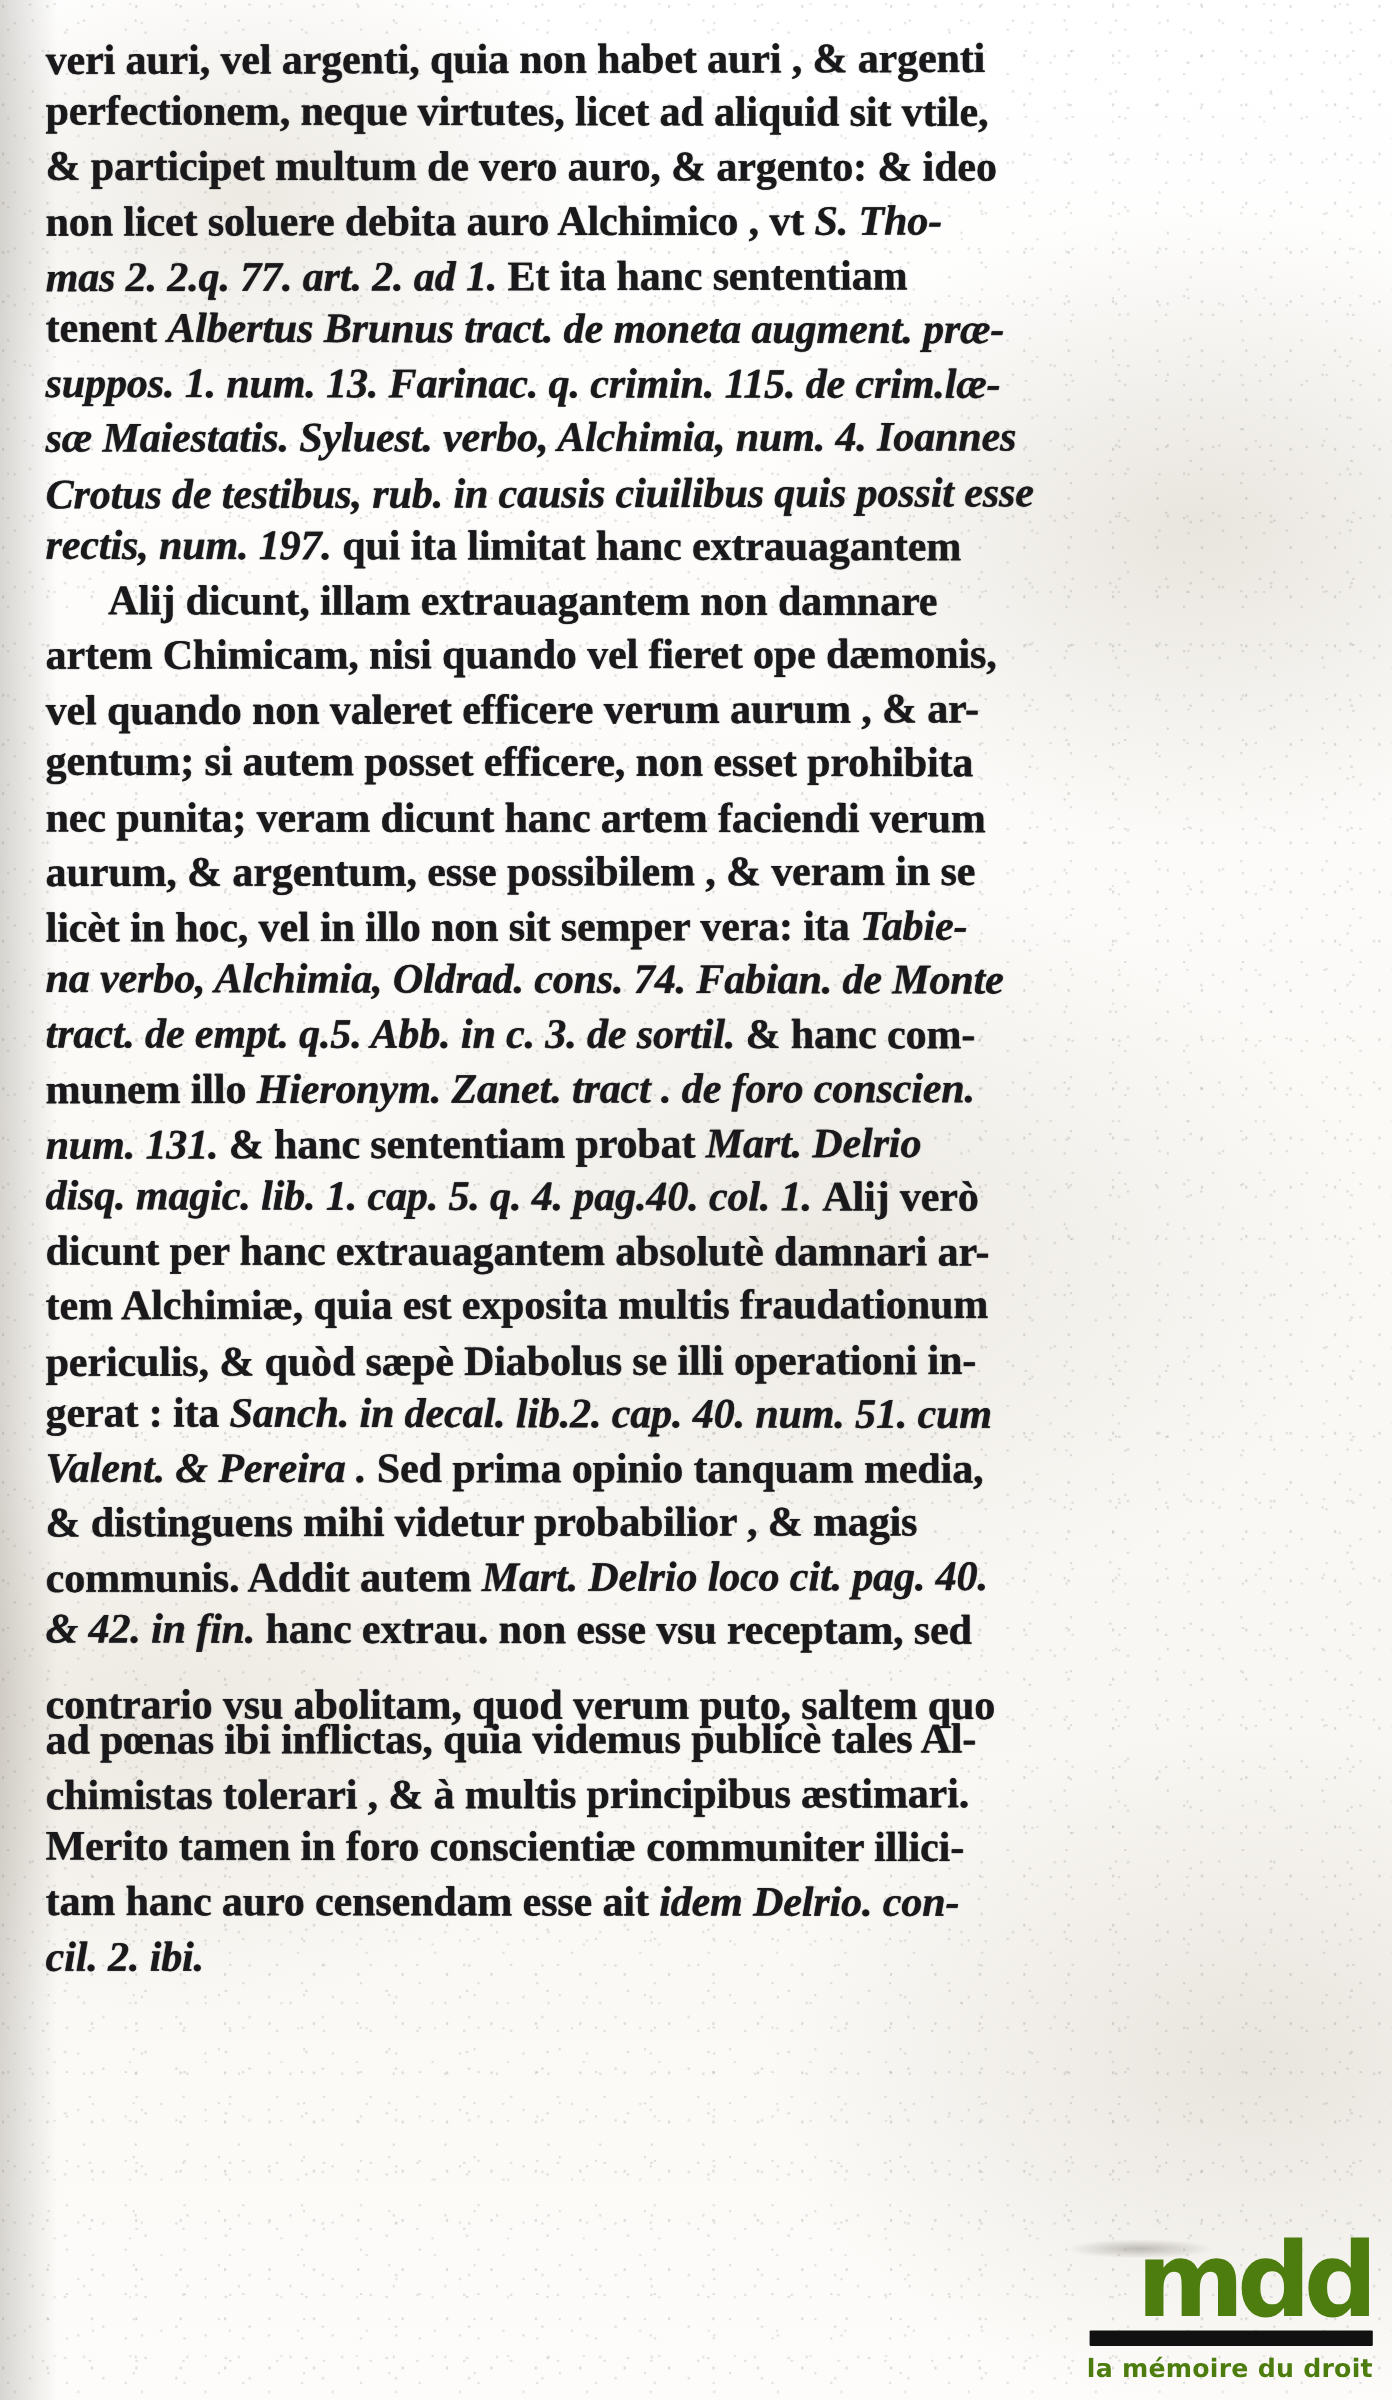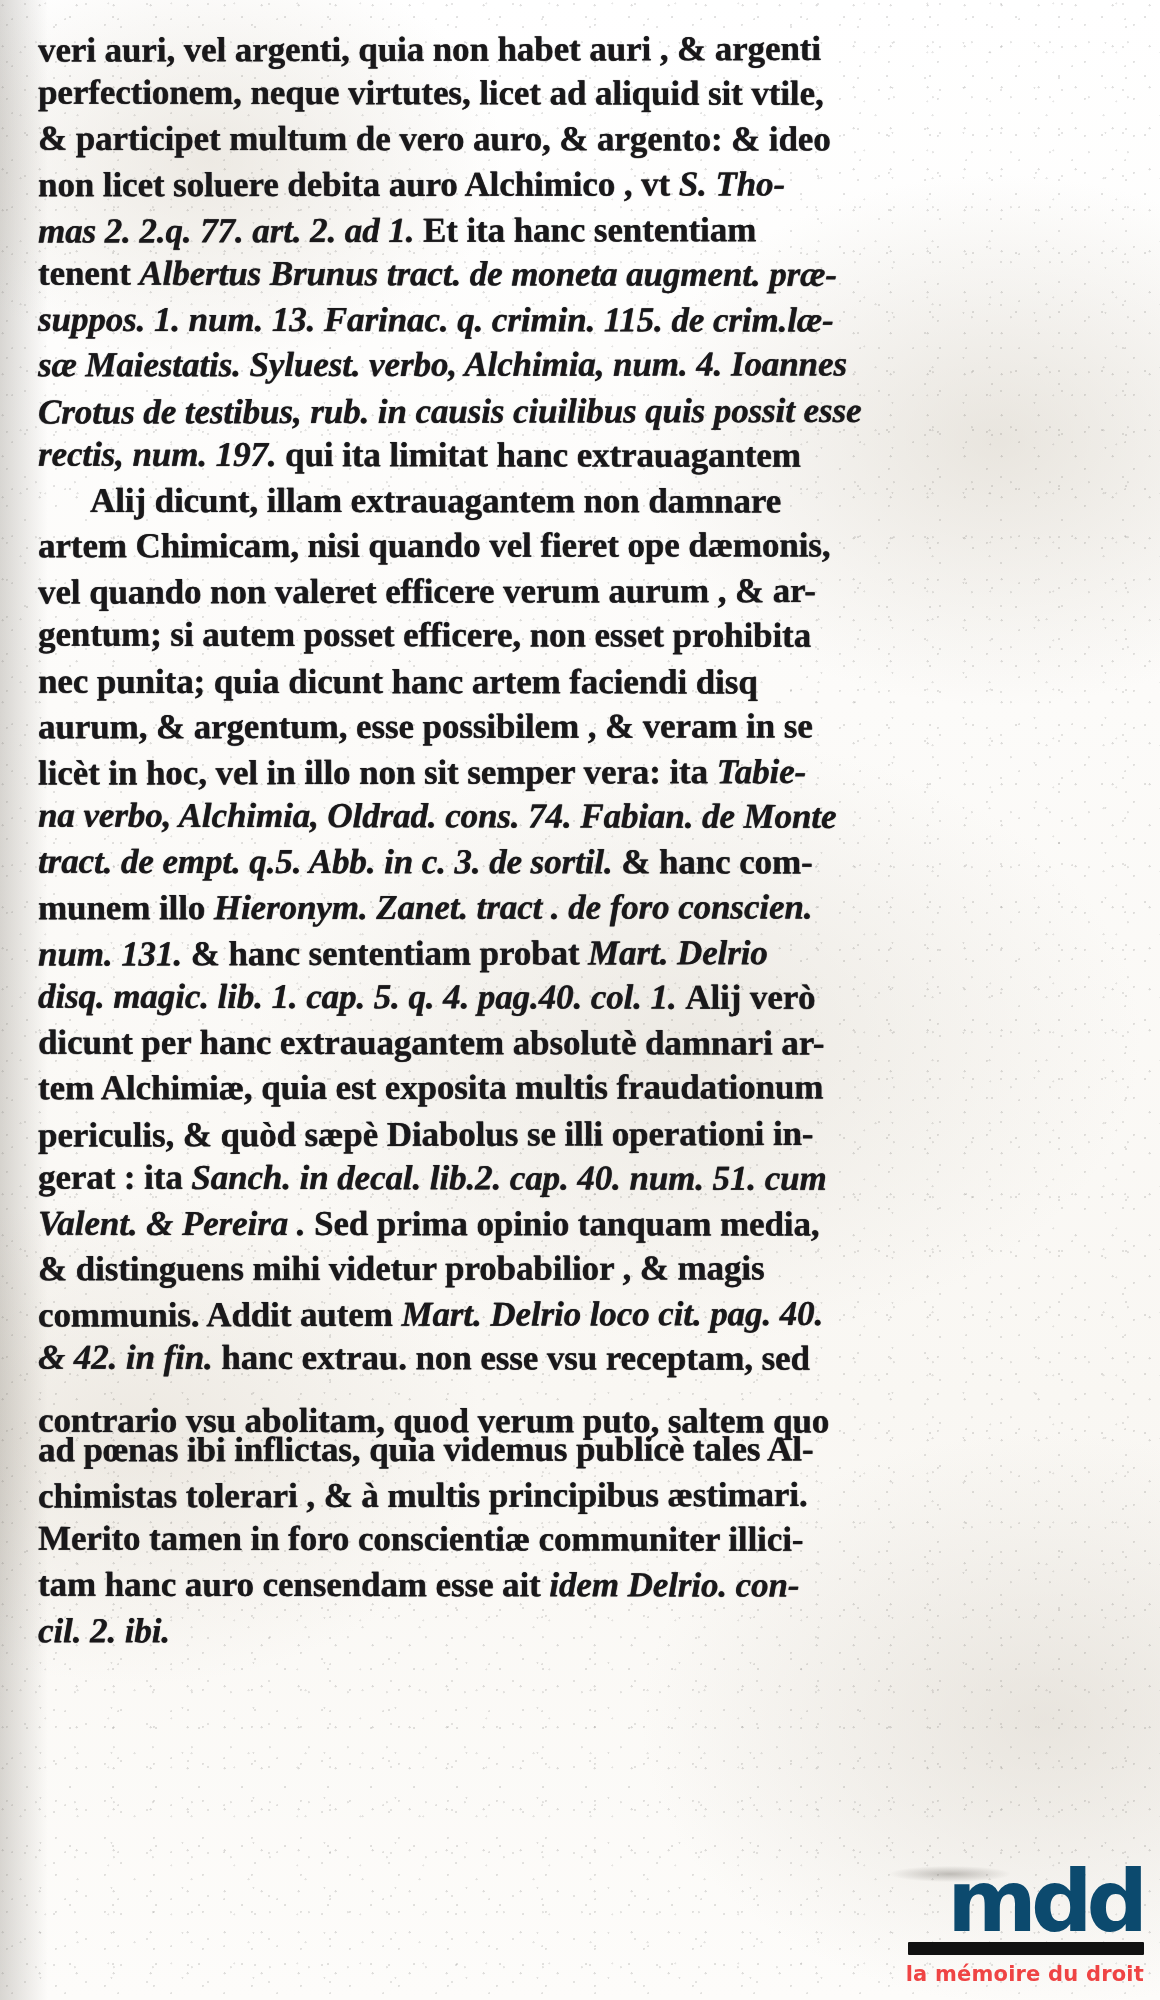--- a/index.html
+++ b/index.html
@@ -108,39 +108,39 @@
     width: 300px;
     text-align: right;
     user-select: none;
   }
   #logo-mark {
     font-family: "DejaVu Sans", sans-serif;
     font-weight: 700;
     font-size: 86px;
     line-height: 0.85;
     letter-spacing: -6px;
-    color: #0c4a6e;
+    color: #4d7c0f;
     position: relative;
     display: block;
     text-align: right;
     padding-right: 2px;
   }
   #logo-rule {
     display: block;
     height: 13px;
     background: #111111;
     margin: 4px 0 7px auto;
     width: 236px;
     border-radius: 1px;
   }
   #logo-tag {
     font-family: "DejaVu Sans", sans-serif;
     font-size: 21px;
     font-weight: 700;
-    color: #ef4444;
+    color: #4d7c0f;
     letter-spacing: 0.2px;
     display: block;
     text-align: right;
   }
 
   
   #logo-smudge {
     position: absolute;
     right: 150px;
     bottom: 118px;
@@ -167,21 +167,21 @@
       <div class="line j1"><span class="txt" style="transform: scaleX(1);"><span class="ital">mas 2. 2.q.  77. art. 2. ad 1. </span><span class="">Et ita hanc  sententiam</span></span></div>
       <div class="line j2"><span class="txt" style="transform: scaleX(1);"><span class="">tenent </span><span class="ital">Albertus Brunus tract. de moneta augment. præ-</span></span></div>
       <div class="line j3"><span class="txt" style="transform: scaleX(1); text-align: right;"><span class="ital">suppos. 1. num. 13. Farinac. q. crimin. 115. de crim.læ-</span></span></div>
       <div class="line j4"><span class="txt" style="transform: scaleX(1);"><span class="ital">sæ Maiestatis. Syluest. verbo, Alchimia, num. 4. Ioannes</span></span></div>
       <div class="line j1"><span class="txt" style="transform: scaleX(1);"><span class="ital">Crotus de testibus, rub. in causis ciuilibus quis  possit esse</span></span></div>
       <div class="line j2"><span class="txt" style="transform: scaleX(1);"><span class="ital">rectis, num. 197. </span><span class="">qui ita limitat  hanc  extrauagantem</span></span></div>
       <div class="line j3 indent"><span class="txt" style="transform: scaleX(1);"><span class="">Alij dicunt, illam extrauagantem non  damnare</span></span></div>
       <div class="line j4"><span class="txt" style="transform: scaleX(1);"><span class="">artem Chimicam, nisi quando vel fieret ope dæmonis,</span></span></div>
       <div class="line j1"><span class="txt" style="transform: scaleX(1);"><span class="">vel quando non valeret efficere  verum  aurum , &amp; ar-</span></span></div>
       <div class="line j2"><span class="txt" style="transform: scaleX(1);"><span class="">gentum; si autem posset efficere, non esset prohibita</span></span></div>
-      <div class="line j3"><span class="txt" style="transform: scaleX(1);"><span class="">nec punita; quia dicunt hanc  artem  faciendi disq</span></span></div>
+      <div class="line j3"><span class="txt" style="transform: scaleX(1);"><span class="">nec punita; veram dicunt hanc  artem  faciendi verum</span></span></div>
       <div class="line j4"><span class="txt" style="transform: scaleX(1);"><span class="">aurum, &amp; argentum, esse possibilem , &amp; veram in se</span></span></div>
       <div class="line j1"><span class="txt" style="transform: scaleX(1);"><span class="">licèt in hoc, vel in illo non sit semper vera: ita </span><span class="ital">Tabie-</span></span></div>
       <div class="line j2"><span class="txt" style="transform: scaleX(1);"><span class="ital">na verbo, Alchimia, Oldrad. cons. 74. Fabian. de Monte</span></span></div>
       <div class="line j3"><span class="txt" style="transform: scaleX(1);"><span class="ital">tract. de empt. q.5. Abb. in c. 3. de sortil. </span><span class="">&amp; hanc com-</span></span></div>
       <div class="line j4"><span class="txt" style="transform: scaleX(1);"><span class="">munem illo </span><span class="ital">Hieronym. Zanet. tract . de foro conscien.</span></span></div>
       <div class="line j1"><span class="txt" style="transform: scaleX(1);"><span class="ital">num. 131. </span><span class="">&amp; hanc sententiam probat </span><span class="ital">Mart. Delrio</span></span></div>
       <div class="line j2"><span class="txt" style="transform: scaleX(1);"><span class="ital">disq. magic. lib. 1. cap. 5. q. 4. pag.40. col. 1. </span><span class="">Alij verò</span></span></div>
       <div class="line j3"><span class="txt" style="transform: scaleX(1);"><span class="">dicunt per hanc extrauagantem absolutè damnari ar-</span></span></div>
       <div class="line j4"><span class="txt" style="transform: scaleX(1);"><span class="">tem Alchimiæ, quia est exposita multis fraudationum</span></span></div>
       <div class="line j1"><span class="txt" style="transform: scaleX(1);"><span class="">periculis, &amp; quòd sæpè Diabolus se illi operationi in-</span></span></div>

